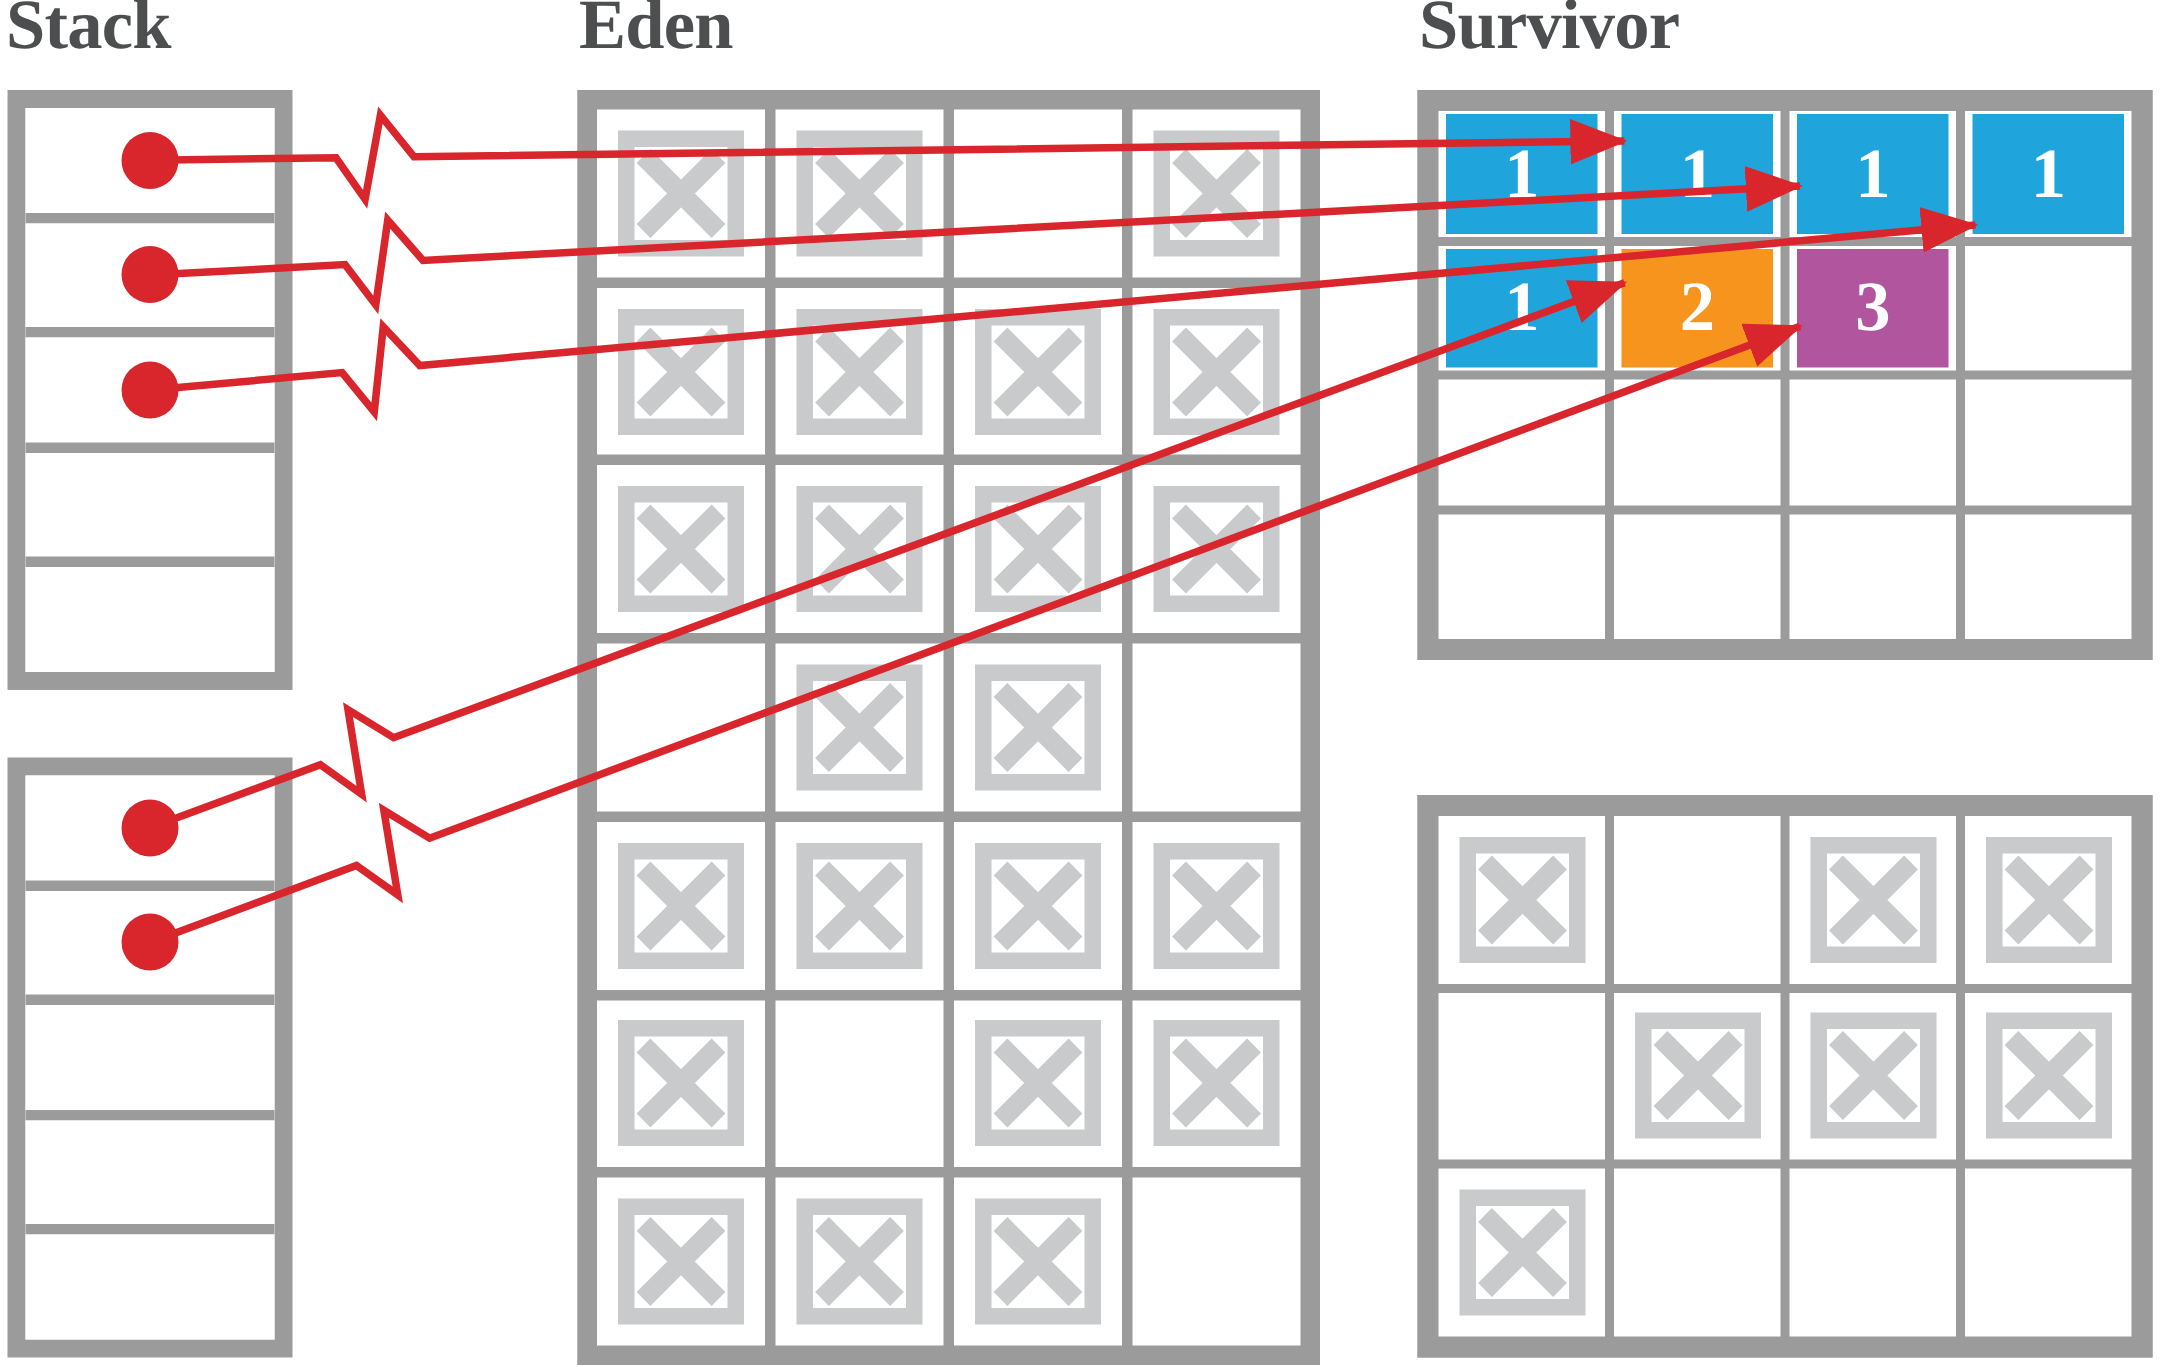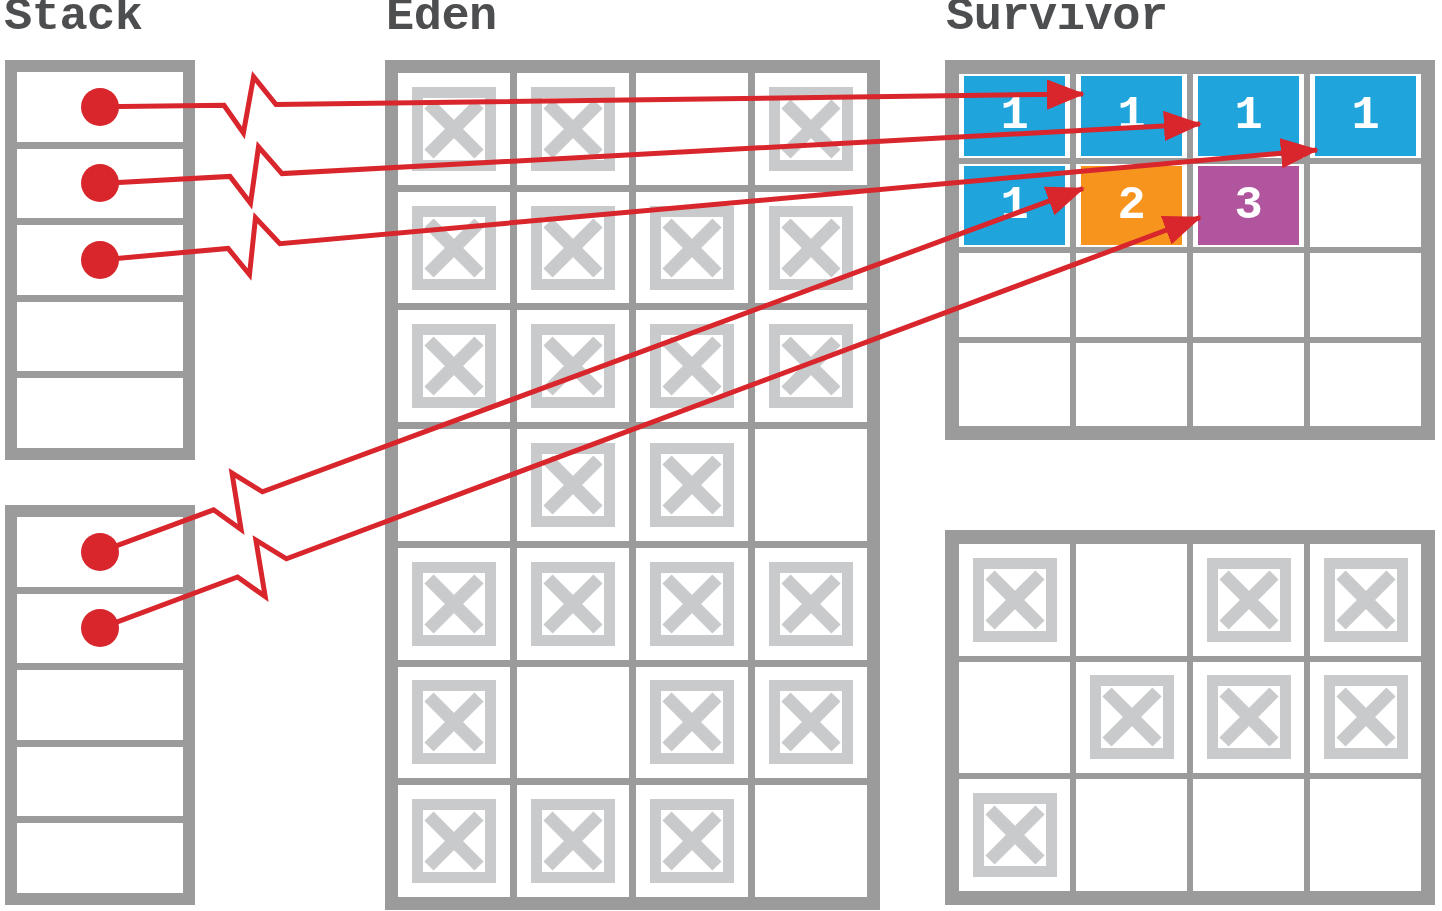--- a/index.html
+++ b/index.html
@@ -3,21 +3,21 @@
 <meta charset="utf-8">
 <style>
   :root{
     --frame:#9b9b9b;
     --xgray:#c9cacb;
     --red:#d8262c;
     --title:#4d4e50;
   }
   html,body{margin:0;padding:0;background:#fff}
   #canvas{position:relative;width:1442px;height:911px;background:#fff;
-          font-family:Liberation Mono, monospace;overflow:hidden}
+          font-family:Liberation Serif, serif;overflow:hidden}
 
   .title{position:absolute;top:-7px;font-size:47px;font-weight:bold;
          color:var(--title);letter-spacing:-0.5px;line-height:48px;white-space:nowrap}
   #title-stack{left:4px}
   #title-eden{left:386px}
   #title-survivor{left:946px}
 
   .stack-box{position:absolute;left:5px;width:190px;height:400px;
              border:12px solid var(--frame);background:#fff;
              display:flex;flex-direction:column;box-sizing:border-box}

